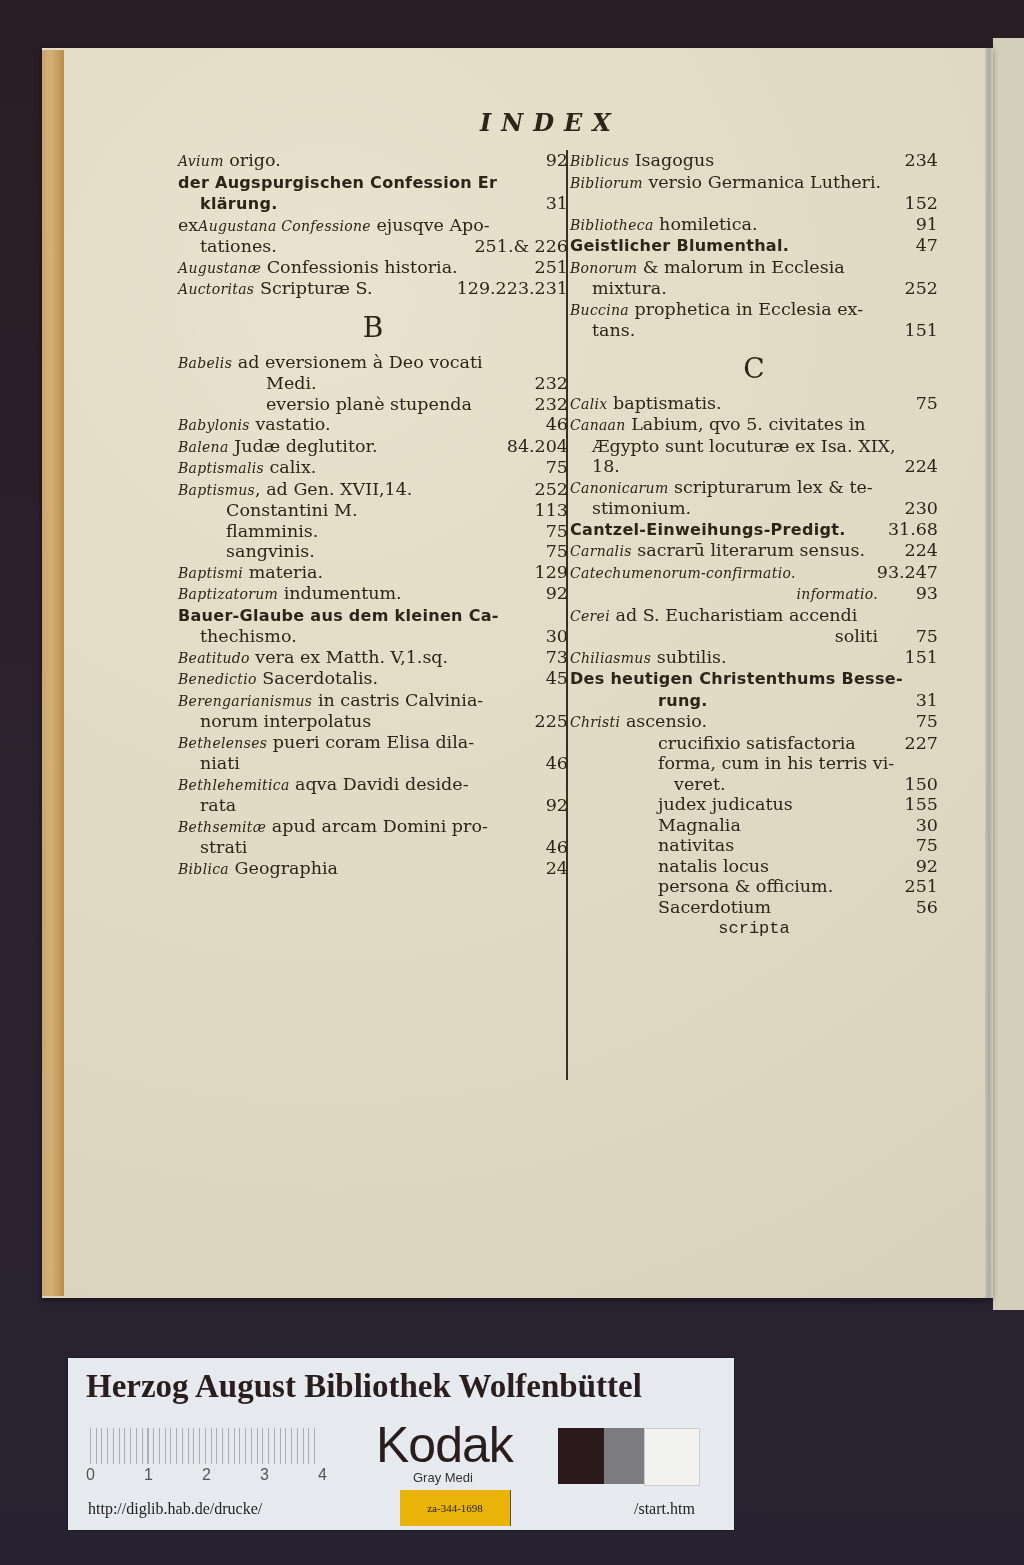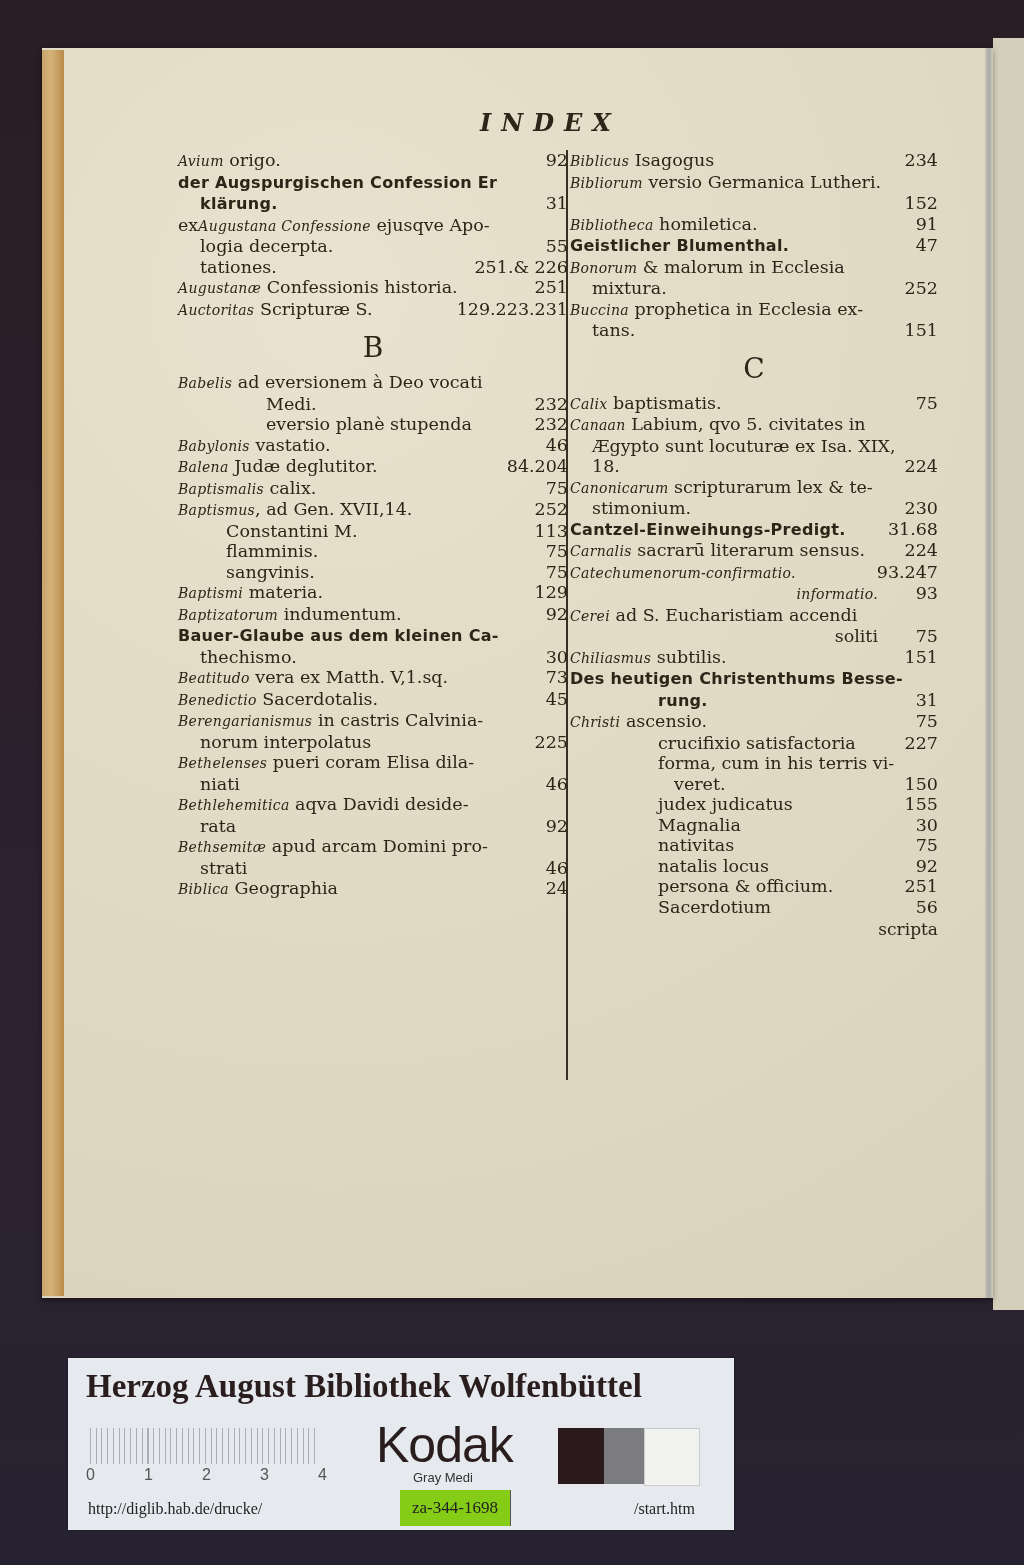--- a/index.html
+++ b/index.html
@@ -48,21 +48,21 @@
   .entry .lemma { font-style: italic; font-size: 14px; letter-spacing: 0.3px; }
   .entry .num { float: right; }
   .entry.sub { padding-left: 48px; }
   .entry.subsub { padding-left: 88px; }
   .entry.indent-cont { padding-left: 22px; }
   .entry.center-cont { text-align: right; padding-right: 60px; }
   .fraktur { font-family: "DejaVu Sans", sans-serif; font-weight: bold; letter-spacing: 0.3px; font-size: 16px; }
   .section-letter {
     text-align: center; font-size: 28px; line-height: 40px; color: #2e2418; margin: 8px 0 4px 0;
   }
-  .catchword { text-align: right; font-size: 17px; color: #2e2418; margin-top: 2px; }
+  .catchword { text-align: center; font-size: 17px; color: #2e2418; margin-top: 2px; font-family: Liberation Mono, monospace; }
 
   
   .card {
     position: absolute; left: 68px; top: 1358px; width: 666px; height: 172px;
     background: #e6eaee; box-shadow: 0 0 2px rgba(0,0,0,0.4);
   }
   .card-title {
     position: absolute; left: 18px; top: 10px;
     font-family: "Liberation Serif", serif; font-weight: bold; font-size: 33px; color: #2a1d1e;
   }
@@ -88,22 +88,22 @@
   .swatch { position: absolute; top: 70px; height: 56px; }
   .sw-black { left: 490px; width: 46px; background: #2a1a1c; }
   .sw-gray { left: 536px; width: 40px; background: #7c7c80; }
   .sw-white { left: 576px; width: 54px; background: #f2f2f0; border: 1px solid #ccc; }
   .url-left {
     position: absolute; left: 20px; top: 142px;
     font-family: Liberation Serif, serif; font-size: 16px; color: #222;
   }
   .shelfmark {
     position: absolute; left: 332px; top: 132px; width: 110px; height: 36px;
-    background: #84cc16; border-right: 1px solid #555;
-    font-family: "Liberation Serif", serif; font-size: 17px; color: #222;
+    background: #eab308; border-right: 1px solid #555;
+    font-family: "Liberation Serif", serif; font-size: 11px; color: #222;
     text-align: center; line-height: 36px;
   }
   .url-right {
     position: absolute; left: 566px; top: 142px;
     font-family: "Liberation Serif", serif; font-size: 16px; color: #222;
   }
 </style>
 </head>
 <body>
 
@@ -116,21 +116,20 @@
 <div class="index-title">INDEX</div>
 
 <div class="col-divider"></div>
 
 <div class="column col-left">
   <div>
     <div class="entry"><span class="lemma">Avium</span> <span>origo.</span><span class="num">92</span></div>
     <div class="entry"><span class="fraktur">der Augspurgischen Confession Er</span></div>
     <div class="entry indent-cont"><span class="fraktur">klärung.</span><span class="num">31</span></div>
     <div class="entry"><span>ex</span><span class="lemma">Augustana Confessione</span> <span>ejusqve Apo-</span></div>
-    <div class="entry indent-cont"><span>logia decerpta.</span><span class="num">55</span></div>
     <div class="entry indent-cont"><span>tationes.</span><span class="num">251.&amp; 226</span></div>
     <div class="entry"><span class="lemma">Augustanæ</span> <span>Confessionis historia.</span><span class="num">251</span></div>
     <div class="entry"><span class="lemma">Auctoritas</span> <span>Scripturæ S.</span><span class="num">129.223.231</span></div>
   </div>
 
   <div class="section-letter">B</div>
 
   <div>
     <div class="entry"><span class="lemma">Babelis</span> <span>ad eversionem à Deo vocati</span></div>
     <div class="entry subsub"><span>Medi.</span><span class="num">232</span></div>

